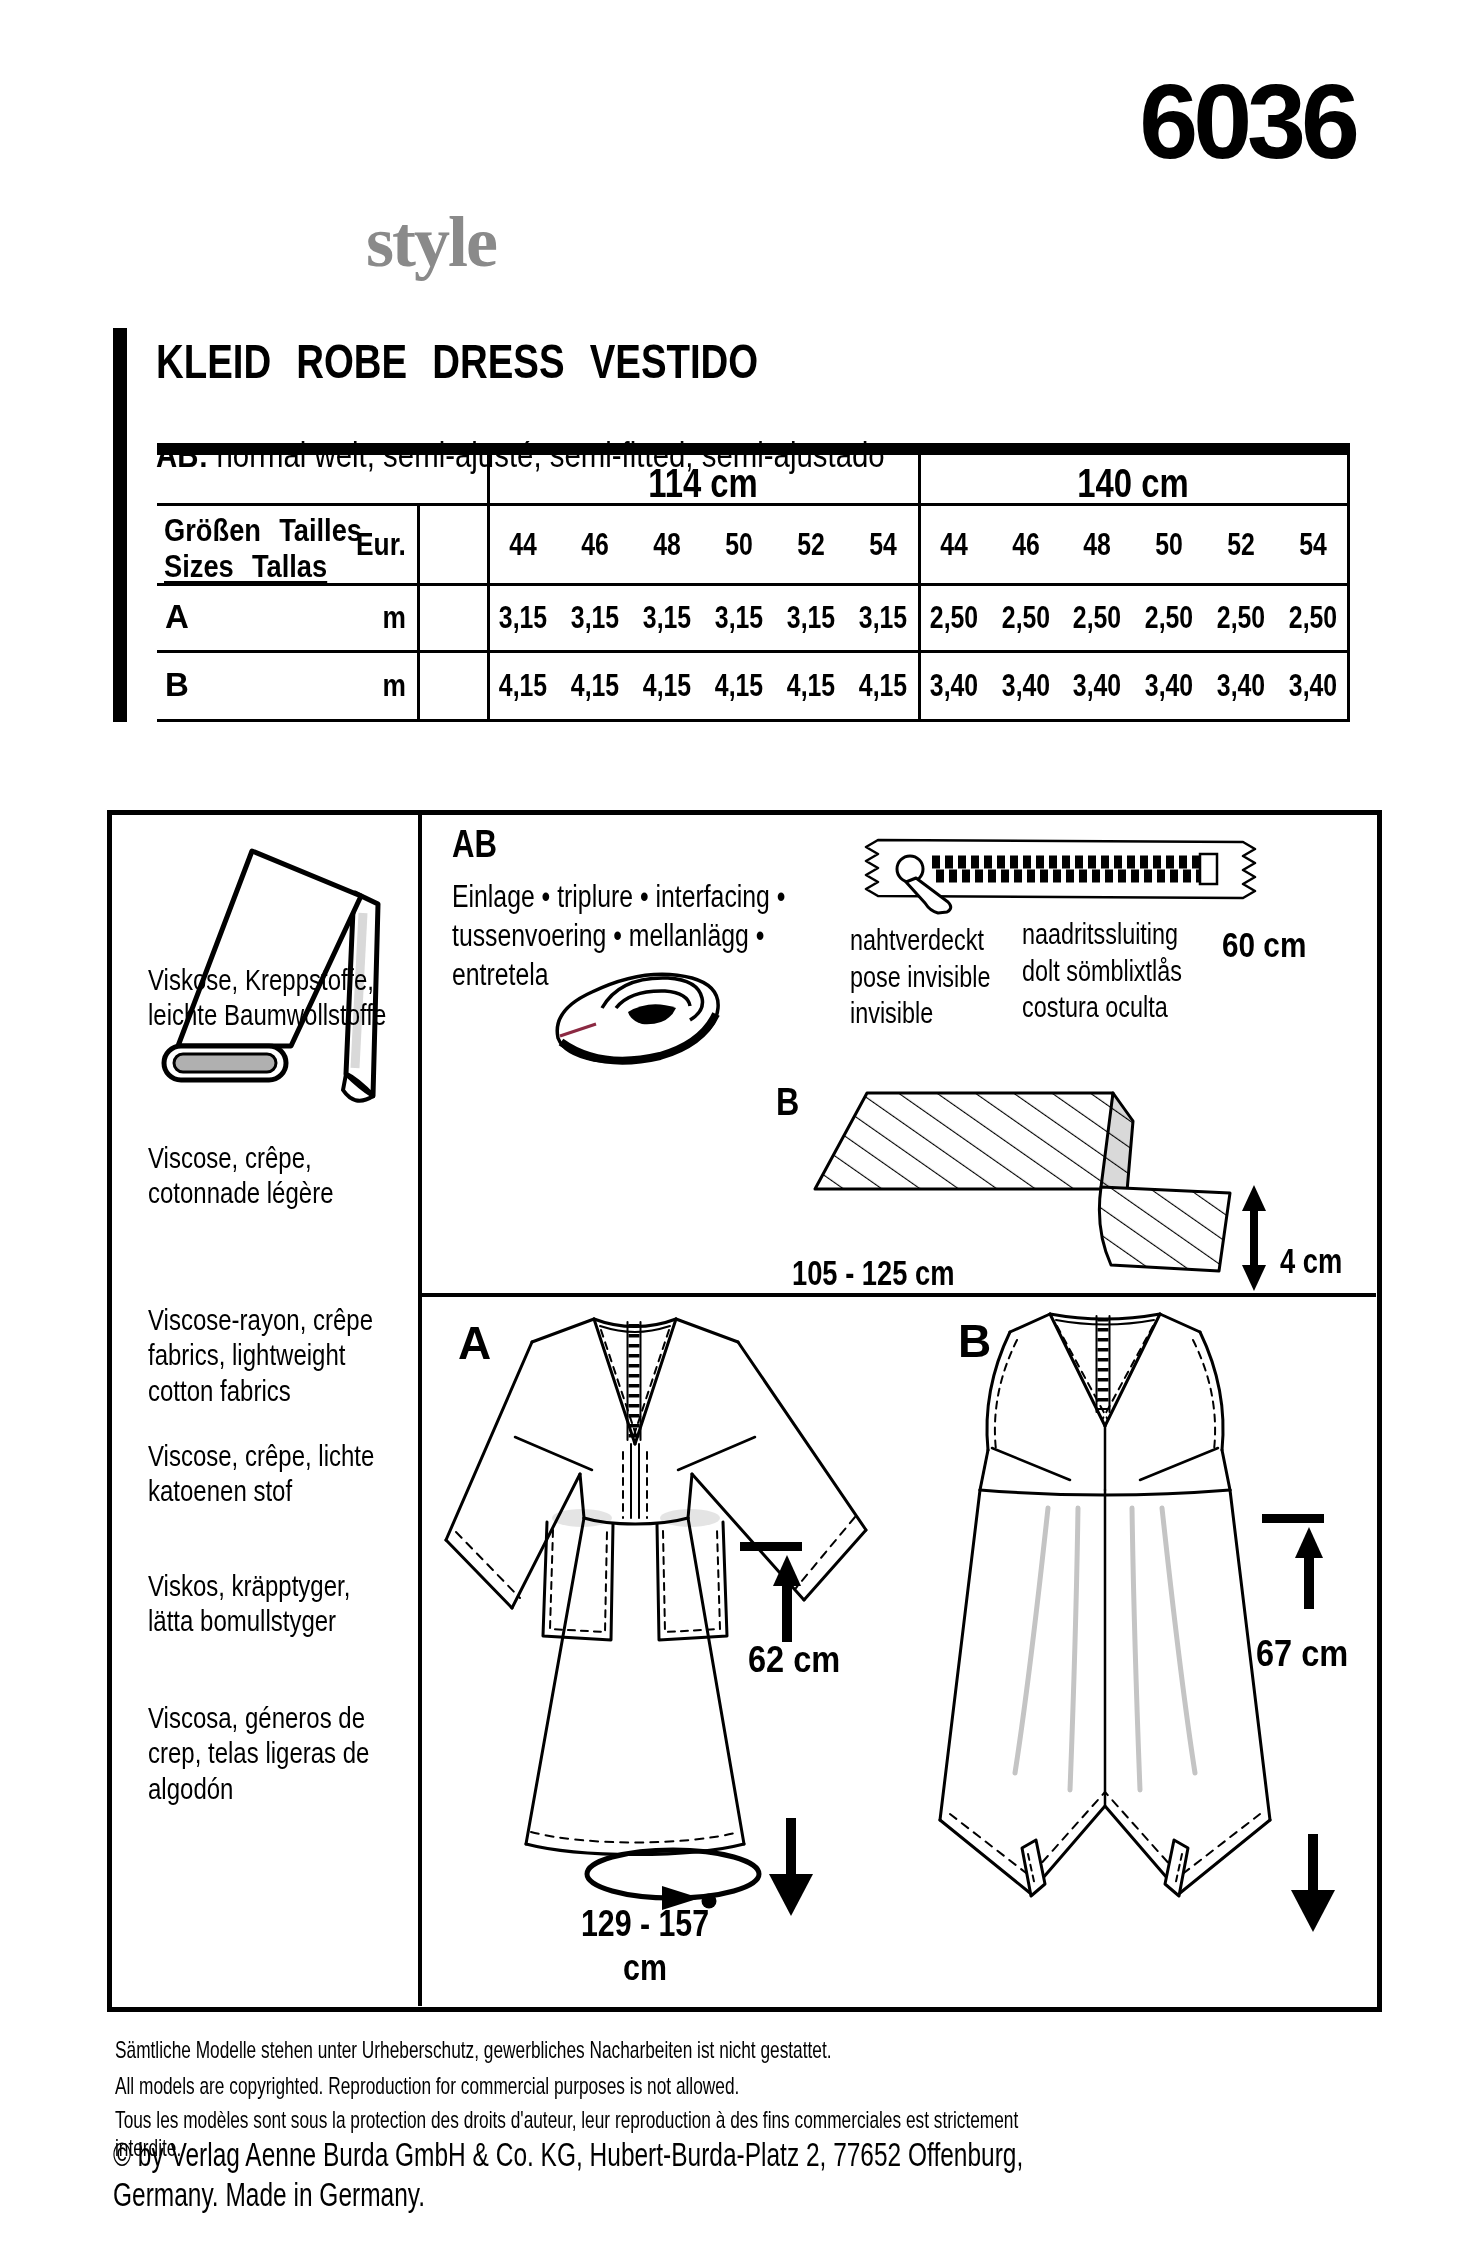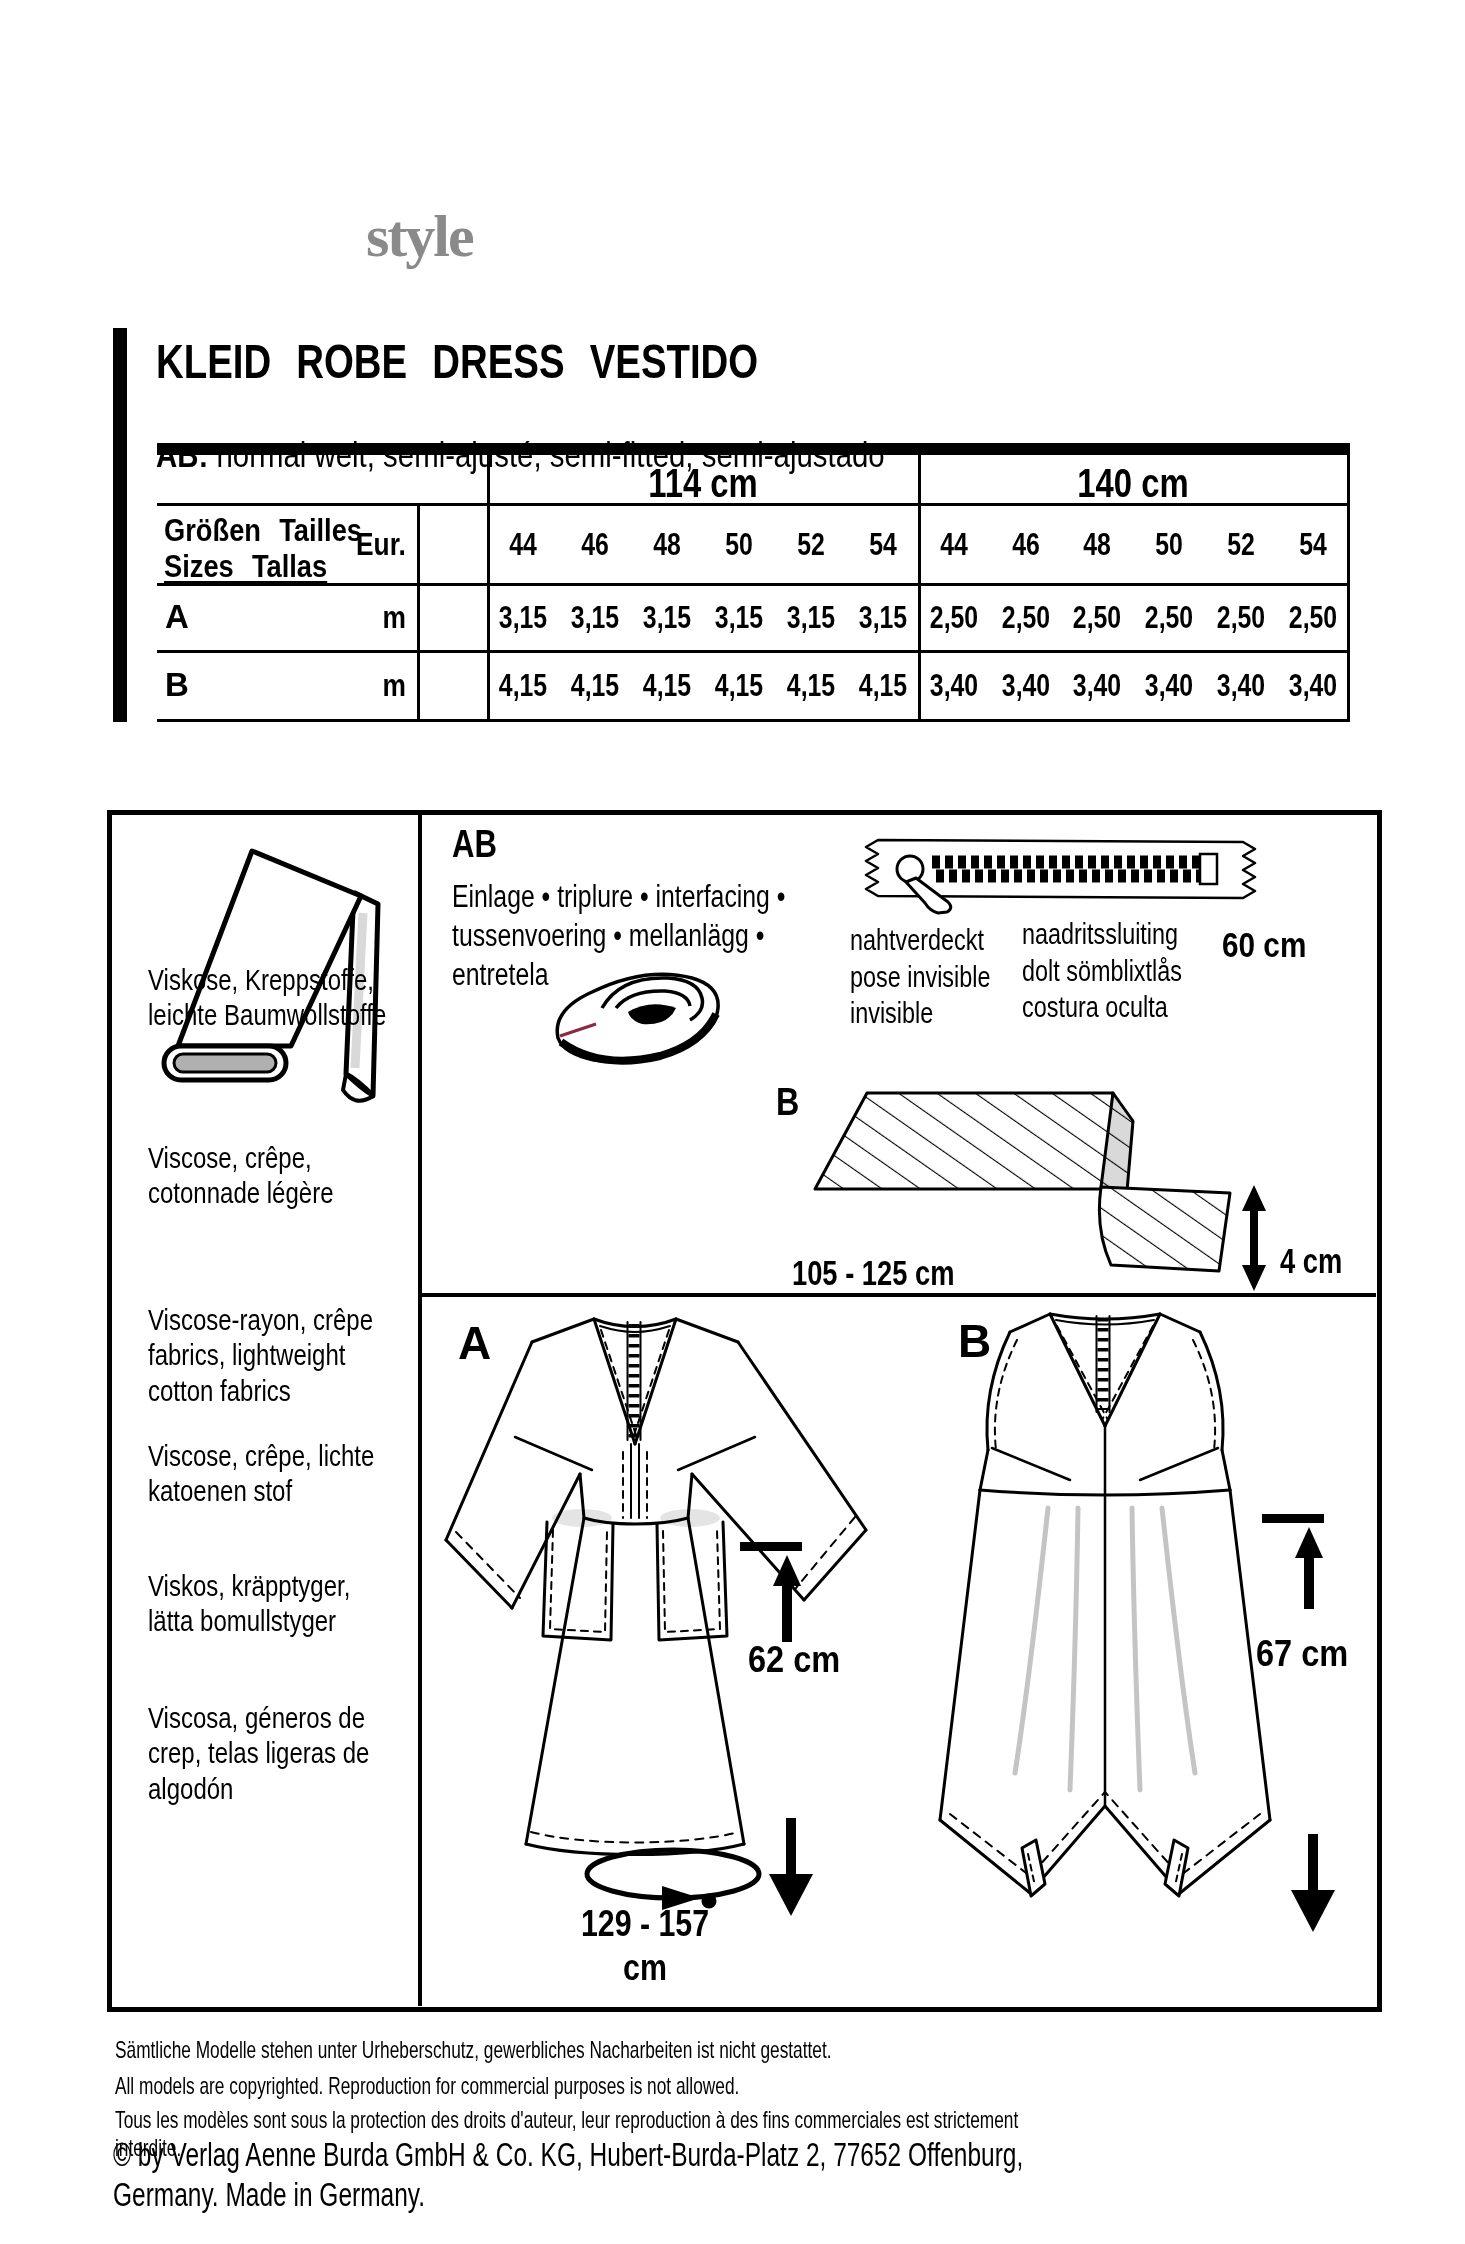--- a/index.html
+++ b/index.html
@@ -11,21 +11,22 @@
   .line { position:absolute; background:#000; }
   .cell { position:absolute; text-align:center; font-weight:bold; }
   svg { position:absolute; overflow:visible; }
   .box { position:absolute; border:5px solid #000; }
 </style>
 </head>
 <body>
 
 <div class="page">
 
-  <div class="t b ser" style="left:366px; top:206px; font-size:60px; letter-spacing:-2px; color:#8a8a8a; line-height:1;font-family:Liberation Serif, serif;">style</div>
+  <div class="t b ser" style="left:366px; top:206px; font-size:72px; letter-spacing:-2px; color:#8a8a8a; line-height:1;font-family:Liberation Serif, serif;">style</div>
+  <div class="t b" style="left:1120px; top:68px; width:235px; text-align:right; font-size:106px; letter-spacing:-5px; line-height:1;">6036</div>
 
   <div class="line" style="left:113px; top:328px; width:14px; height:394px;"></div>
   <div class="t b" style="left:156px; top:334px; font-size:48px; transform:scaleX(.8); transform-origin:0 0; word-spacing:18px; letter-spacing:0;">KLEID ROBE DRESS VESTIDO</div>
   <div class="t" style="left:156px; top:393px; font-size:35px; transform:scaleX(.84); transform-origin:0 0;">
     <span class="b">AB:</span><span> </span><span>normal weit, semi-ajusté, semi-fitted, semi-ajustado</span>
   </div>
 
   <div class="line" style="left:157px; top:443px; width:1193px; height:12px;"></div>
   <div class="line" style="left:157px; top:503px; width:1193px; height:3px;"></div>
   <div class="line" style="left:157px; top:583px; width:1193px; height:3px;"></div>

